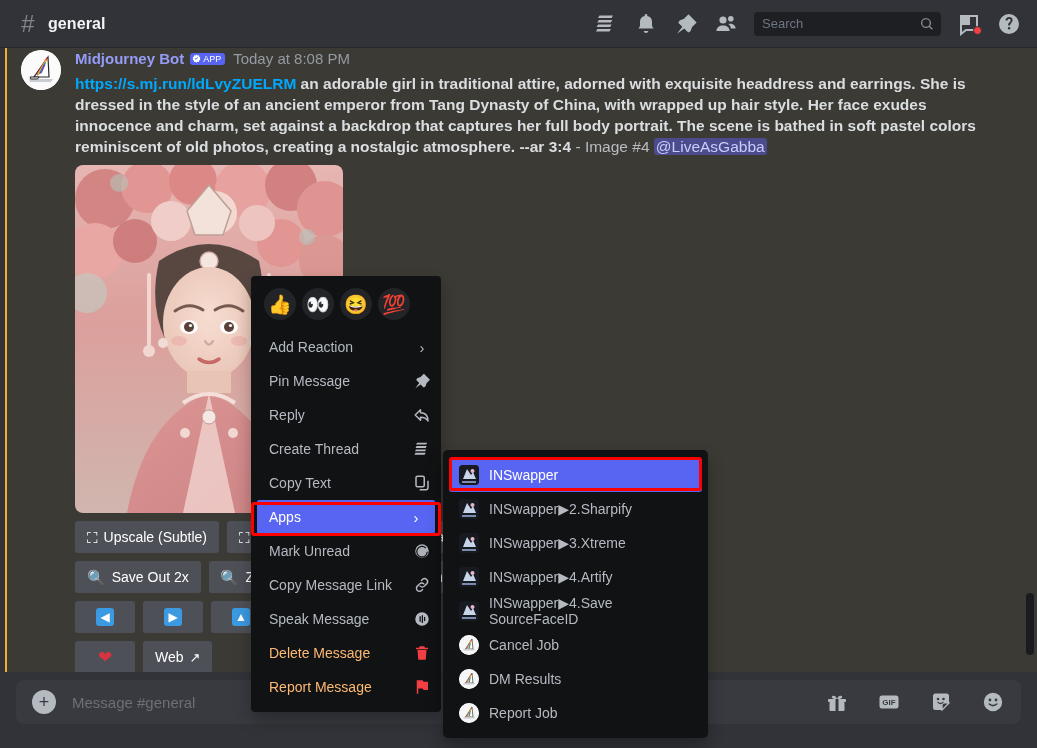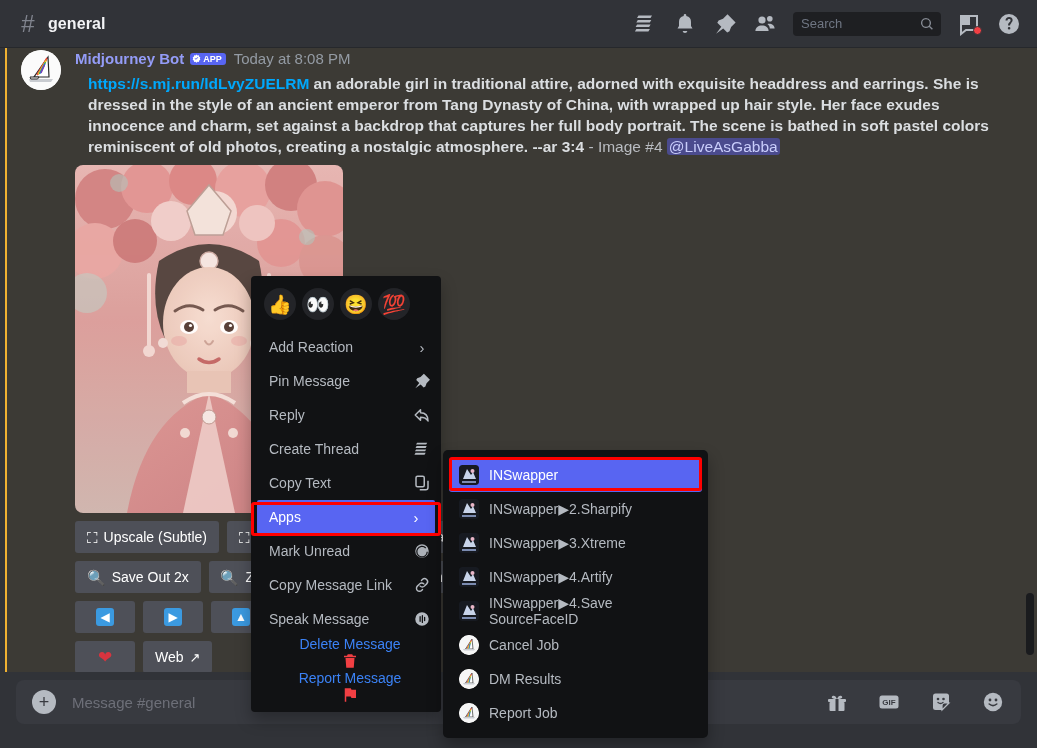--- a/index.html
+++ b/index.html
@@ -27,21 +27,21 @@
     letter-spacing: .1px;
   }
   .topbar-right {
     margin-left: auto; display: flex; align-items: center; gap: 16px;
     padding-right: 16px;
   }
   .tb-icon { width: 24px; height: 24px; color: #b5bac1; display: flex;
     align-items: center; justify-content: center; }
   .tb-icon svg { width: 24px; height: 24px; fill: currentColor; }
   .search-box {
-    width: 148px; height: 24px; background: #1e1f22; border-radius: 4px;
+    width: 187px; height: 24px; background: #1e1f22; border-radius: 4px;
     display: flex; align-items: center; padding: 0 6px 0 8px;
   }
   .search-box .ph { color: #6f7683; font-size: 13px; flex: 1; }
   .search-box .mag { width: 16px; height: 16px; color: #868b94; }
   .search-box .mag svg { width: 16px; height: 16px; fill: currentColor; }
   .inbox-wrap { position: relative; }
   .inbox-dot { position: absolute; right: -1px; bottom: 1px; width: 9px; height: 9px;
     border-radius: 50%; background: #f23f43; border: 1.5px solid #313338; }
 
   
@@ -52,29 +52,29 @@
     border-left: 2px solid #f0b132;
     padding: 2px 16px 8px 68px; min-height: 120px;
   }
   .avatar {
     position: absolute; left: 14px; top: 2px; width: 40px; height: 40px;
     border-radius: 50%; background: #f1f1f1; overflow: hidden;
   }
   .msg-head { display: flex; align-items: baseline; gap: 6px; height: 20px; }
   .author { color: #949cf7; font-size: 15px; font-weight: 600; }
   .app-badge {
-    background: #5865f2; color: #fff; font-size: 9px; font-weight: 700;
+    background: #5865f2; color: #fff; font-size: 9px; font-weight: 400;
     padding: 1px 4px 1px 2px; border-radius: 3px; display: inline-flex;
     align-items: center; gap: 2px; position: relative; top: -1px;
   }
   .app-badge svg { width: 9px; height: 9px; fill: #fff; }
   .timestamp { color: #949ba4; font-size: 15px; margin-left: 2px; }
   .msg-body {
     color: #dbdee1; font-size: 15.5px; line-height: 21px; font-weight: 700;
-    margin-top: 3px; max-width: 925px; word-wrap: break-word; margin-left: 13px;
+    margin-top: 3px; max-width: 925px; word-wrap: break-word;
   }
   .mj-link { color: #00a8fc; }
   .plain { font-weight: 400; color: #b9bcc1; }
   .mention {
     background: #4b4b8e; color: #c9cdfb; border-radius: 3px; padding: 0 2px;
     font-weight: 400;
   }
 
   
   .attach {
@@ -112,21 +112,21 @@
     font-size: 19px; cursor: pointer; line-height: 1;
   }
   .ctx-item {
     height: 34px; display: flex; align-items: center; padding: 0 10px 0 18px;
     color: #b5bac1; font-size: 14px; cursor: pointer; position: relative;
   }
   .ctx-item .lbl { flex: 1; }
   .ctx-item .ic { width: 18px; height: 18px; display: flex;
     align-items: center; justify-content: center; color: #b5bac1; font-size: 15px; }
   .ctx-item .ic svg { width: 18px; height: 18px; fill: currentColor; }
-  .ctx-item.danger { color: #3b82f6; flex-direction: column; }
+  .ctx-item.danger { color: #fdba74; }
   .ctx-item.danger .ic { color: #f23f43; }
   .ctx-item.selected {
     background: #5865f2; color: #fff; border-radius: 2px;
     margin: 0 6px; padding-left: 12px;
   }
   .ctx-item.selected .ic { color: #fff; }
   .annot-red {
     position: absolute; border: 3px solid #ff0000; border-radius: 3px;
     pointer-events: none; z-index: 60;
   }

